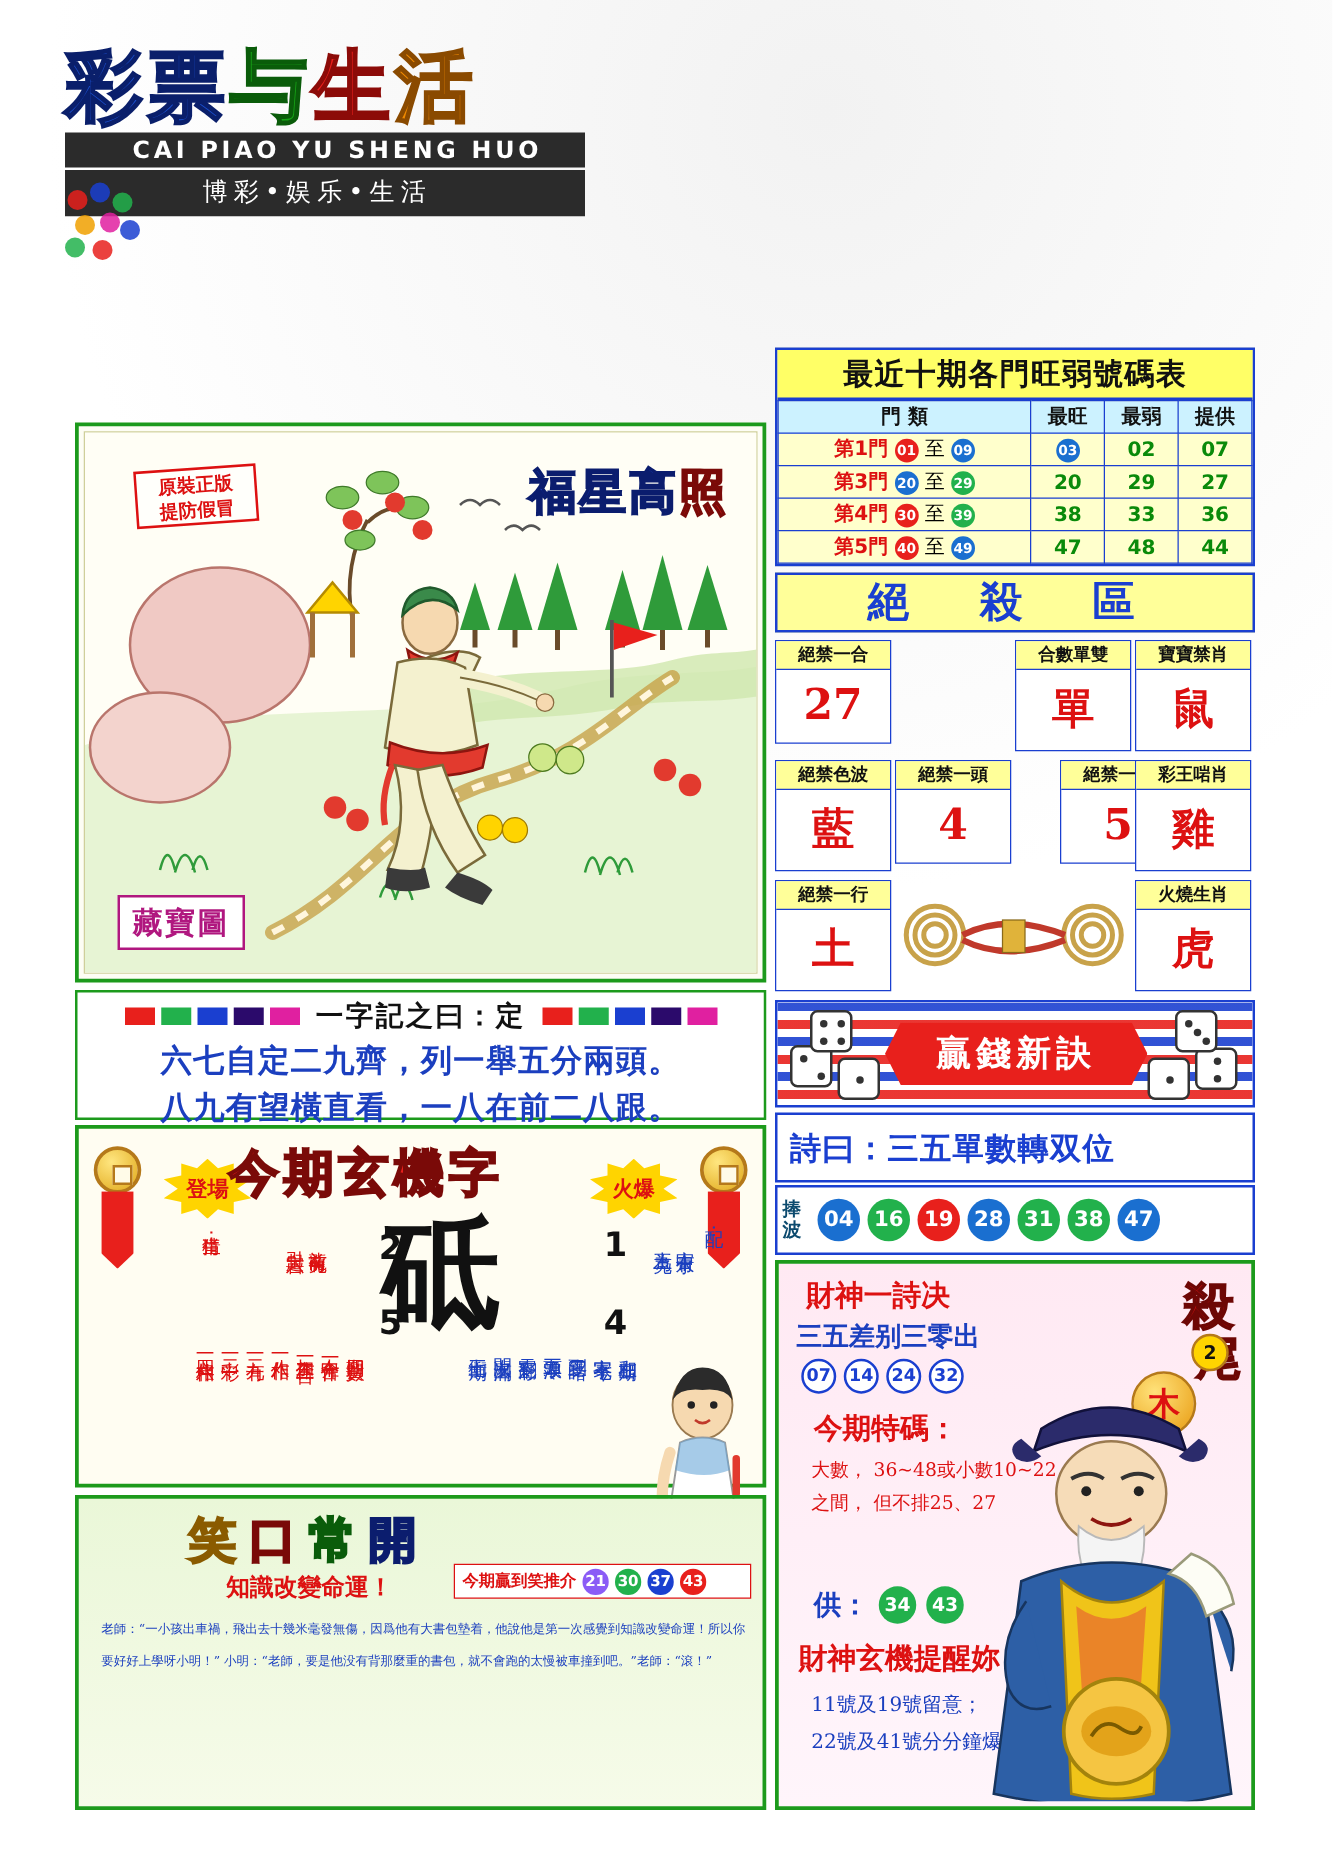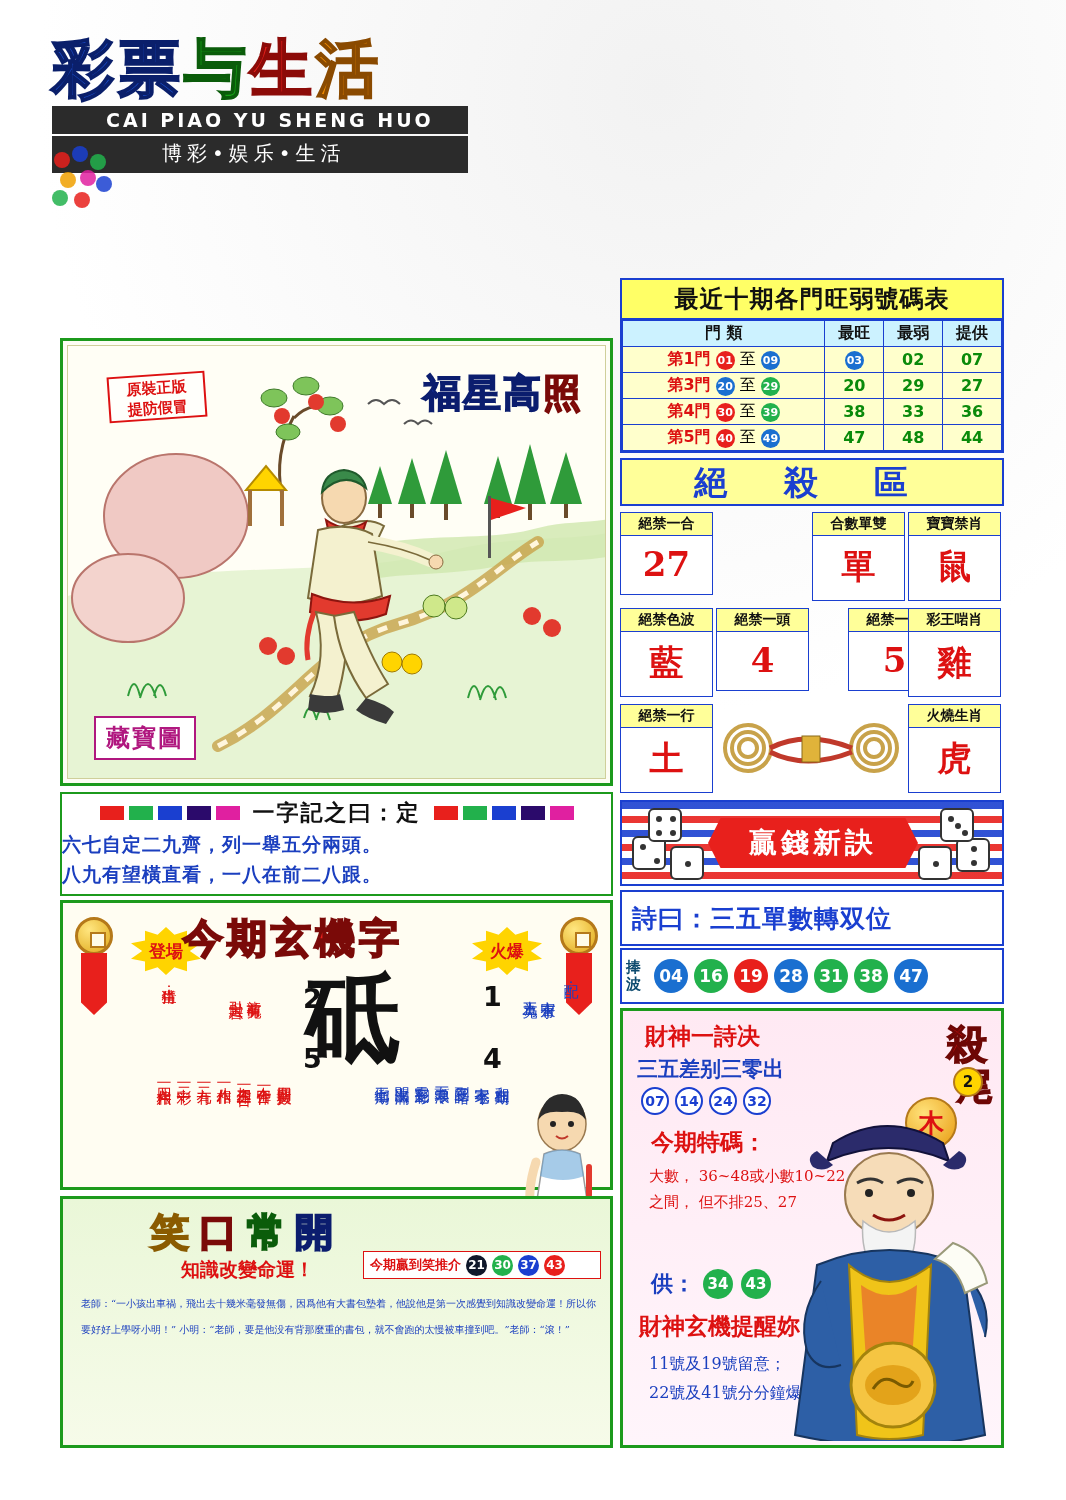--- a/index.html
+++ b/index.html
@@ -66,21 +66,21 @@
     border:2px solid #b0177f; color:#b0177f; font-size:24px; font-weight:bold;
     background:#fff; letter-spacing:2px;
   }
 
   
   .poem-box { position:absolute; left:60px; top:792px; width:553px; height:104px;
     border:2px solid #1c9a1c; background:#fff; }
   .cbar { display:flex; align-items:center; justify-content:center; gap:5px; padding-top:4px; }
   .cbar i { width:24px; height:14px; display:inline-block; }
   .cbar .lbl { font-size:22px; font-weight:bold; color:#111; letter-spacing:2px; margin:0 8px; }
-  .poem-line { font-size:19px; color:#1b3fbf; font-weight:bold;
+  .poem-line { text-align:center; font-size:25px; color:#1b3fbf; font-weight:bold;
     letter-spacing:1px; margin-top:4px; font-family:"DejaVu Serif","Liberation Serif",serif; }
 
   
   .xuanji { position:absolute; left:60px; top:900px; width:553px; height:290px;
     border:3px solid #1c9a1c; background:#fffdf2; }
   .xj-title { position:absolute; left:120px; top:8px; font-size:40px; font-weight:bold;
     color:#e8201c; -webkit-text-stroke:2px #7a0a08; letter-spacing:4px; }
   .coin { position:absolute; width:38px; height:38px; border-radius:50%;
     background:radial-gradient(circle at 35% 30%,#ffe680,#e0a81a);
     border:3px solid #b5791a; }
@@ -405,21 +405,21 @@
     <path d="M28 72 q-10 30 -4 56" stroke="#f6d9b0" stroke-width="9" fill="none" stroke-linecap="round"></path>
   </svg>
 
   <div class="joke">
     <div class="joke-title">
       <span class="jt1">笑</span><span class="jt2">口</span><span class="jt3">常</span><span class="jt4">開</span>
     </div>
     <div class="joke-sub">知識改變命運！</div>
     <div class="pickbox">
       <span class="lbl">今期贏到笑推介</span>
-      <span class="ball-sm" style="background:#0f172a">21</span>
+      <span class="ball-sm" style="background:#8b5cf6">21</span>
       <span class="ball-sm" style="background:#22b14c">30</span>
       <span class="ball-sm" style="background:#1a3fd0">37</span>
       <span class="ball-sm" style="background:#e8201c">43</span>
     </div>
     <div class="joke-text">老師：“一小孩出車禍，飛出去十幾米毫發無傷，因爲他有大書包墊着，他說他是第一次感覺到知識改變命運！所以你要好好上學呀小明！” 小明：“老師，要是他没有背那麼重的書包，就不會跑的太慢被車撞到吧。”老師：“滾！”</div>
   </div>
 
   <div class="tbl-panel">
     <div class="tbl-head">最近十期各門旺弱號碼表</div>
     <table class="grid">

